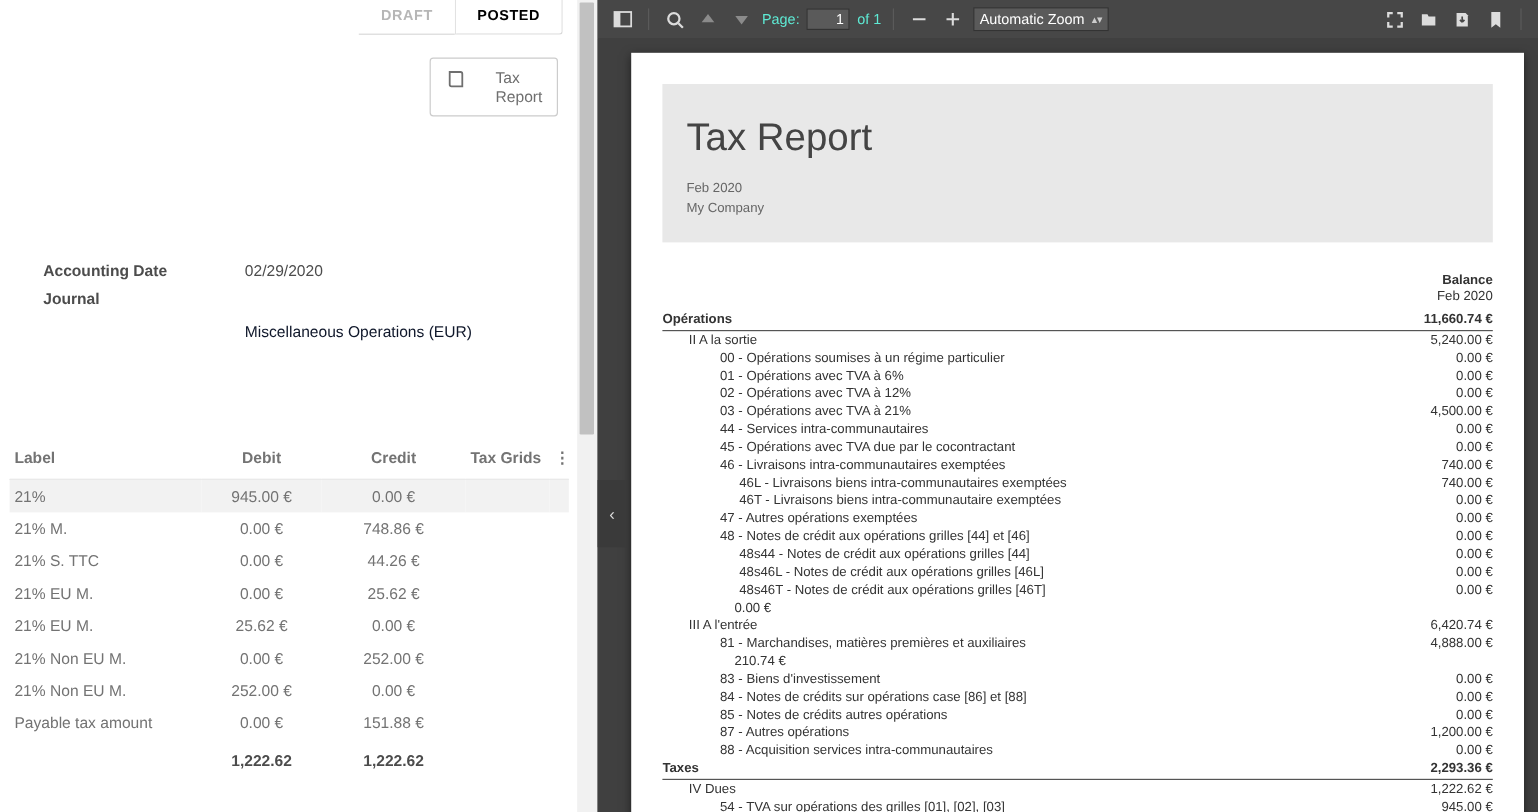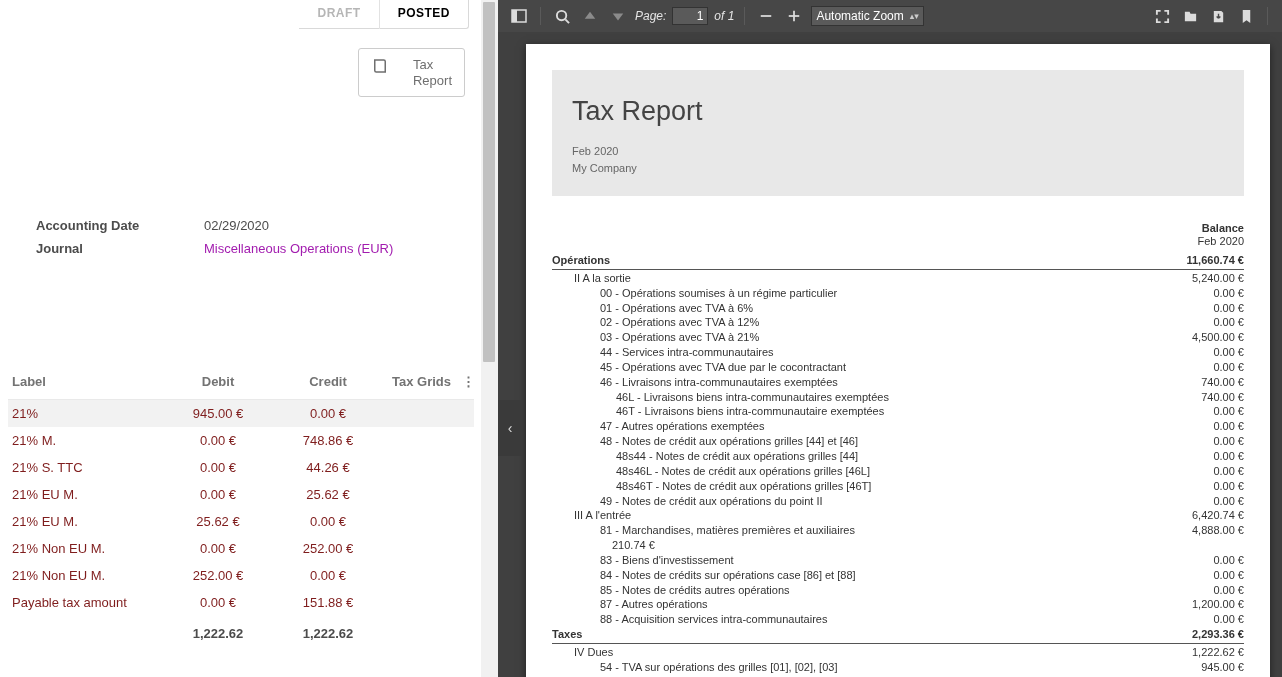--- a/index.html
+++ b/index.html
@@ -13,51 +13,51 @@
 .tab.posted { color: #000000; border-left: 1px solid #e2e2e2; border-bottom-right-radius: 3px; }
 
 .tax-report-btn { position: absolute; top: 48px; right: 14px; border: 1px solid #ccc; border-radius: 3px; padding: 8px 12px; display: flex; align-items: flex-start; gap: 24px; cursor: pointer; background: #fff; }
 .tax-report-btn .icon { color: #6f6f6f; font-size: 17px; line-height: 1; }
 .tax-report-btn .text { color: #6f6f6f; font-size: 13px; line-height: 1.2; }
 
 .field-area { position: absolute; top: 218px; left: 36px; right: 20px; }
 .field-row { display: flex; margin-bottom: 8px; }
 .field-label { width: 168px; font-weight: 600; color: #4c4c4c; }
 .field-value { color: #4c4c4c; }
-.field-value.link { color: #a21caf; cursor: pointer; }
+.field-value.link { color: #0f172a; cursor: pointer; margin-top: 28px; }
 
 .table-area { position: absolute; top: 368px; left: 8px; right: 6px; }
 table.entries { width: 100%; border-collapse: collapse; table-layout: fixed; }
 table.entries th { text-align: left; font-weight: 600; color: #737373; padding: 6px 4px 10px 4px; border-bottom: 1px solid #e9e9e9; }
 table.entries th.right, table.entries td.right { text-align: center; }
-table.entries td { padding: 6px 4px; color: #7f1d1d; }
+table.entries td { padding: 6px 4px; color: #737373; }
 table.entries tr.highlighted { background: #f2f2f2; }
 table.entries tr.total td { font-weight: 700; color: #4c4c4c; padding-top: 10px; }
 .th-menu { width: 16px; text-align: center; color: #9a9a9a; }
 
 
 .scroll-track { position: absolute; left: 481px; top: 0; width: 17px; height: 677px; background: #f1f1f1; }
 .scroll-thumb { position: absolute; left: 2px; width: 12px; top: 2px; height: 360px; background: #c1c1c1; border-radius: 1px; }
 
 
 .right-panel { position: absolute; left: 498px; top: 0; right: 0; height: 677px; background: #404040; }
 .pdf-toolbar { height: 32px; background: #474747; display: flex; align-items: center; padding: 0 10px; color: #e6e6e6; font-size: 12px; gap: 6px; }
 .toolbar-spacer { flex: 1; }
 .toolbar-icon { width: 22px; height: 22px; display: flex; align-items: center; justify-content: center; cursor: pointer; color: #dcdcdc; }
 .toolbar-icon.dim { color: #8b8b8b; cursor: default; }
 .toolbar-sep { width: 1px; height: 18px; background: #5a5a5a; margin: 0 4px; }
-.page-label { color: #e5e5e5; font-style: italic; }
+.page-label { color: #5eead4; }
 .page-input { width: 36px; height: 18px; background: #5a5a5a; border: 1px solid #333; color: #fff; text-align: right; padding: 0 4px; font-size: 12px; }
 .zoom-select { height: 20px; background: #5a5a5a; border: 1px solid #333; color: #fff; font-size: 12px; padding: 0 4px; display: flex; align-items: center; gap: 6px; cursor: pointer; }
 .zoom-select .caret { font-size: 9px; color: #ccc; }
 
 .pdf-scroll-area { position: absolute; top: 32px; left: 0; right: 0; bottom: 0; background: #404040; overflow: hidden; }
 .pdf-page { position: absolute; top: 12px; left: 28px; right: 12px; background: #fff; box-shadow: 0 2px 8px rgba(0,0,0,0.5); min-height: 900px; }
 .report-header { background: #e8e8e8; margin: 26px 26px 0 26px; padding: 26px 20px 20px 20px; }
-.report-title { font-size: 27px; color: #444; font-weight: 400; margin-bottom: 16px; }
+.report-title { font-size: 32px; color: #444; font-weight: 400; margin-bottom: 16px; }
 .report-sub { font-size: 11px; color: #666; line-height: 1.5; }
 
 .report-body { margin: 26px 26px 0 26px; font-size: 11px; color: #333; }
 .balance-header { text-align: right; font-weight: 700; font-size: 11px; margin-bottom: 1px; }
 .balance-period { text-align: right; font-size: 11px; margin-bottom: 6px; }
 .report-line { display: flex; justify-content: space-between; line-height: 1.35; }
 .report-line .label { flex: 1; white-space: nowrap; overflow: hidden; }
 .report-line .val { padding-left: 12px; white-space: nowrap; }
 .indent-0 { padding-left: 0; font-weight: 700; border-bottom: 1px solid #555; padding-bottom: 1px; margin-bottom: 1px; }
 .indent-1 { padding-left: 22px; }
@@ -331,21 +331,20 @@
             </div>
             <div class="report-line indent-3">
               <span class="label">48s46L - Notes de crédit aux opérations grilles [46L]</span>
               <span class="val">0.00 €</span>
             </div>
             <div class="report-line indent-3">
               <span class="label">48s46T - Notes de crédit aux opérations grilles [46T]</span>
               <span class="val">0.00 €</span>
             </div>
             <div class="report-line indent-2">
-              <span class="label">49 - Notes de crédit aux opérations du point II</span>
               <span class="val">0.00 €</span>
             </div>
             <div class="report-line indent-1">
               <span class="label">III A l'entrée</span>
               <span class="val">6,420.74 €</span>
             </div>
             <div class="report-line indent-2">
               <span class="label">81 - Marchandises, matières premières et auxiliaires</span>
               <span class="val">4,888.00 €</span>
             </div>

